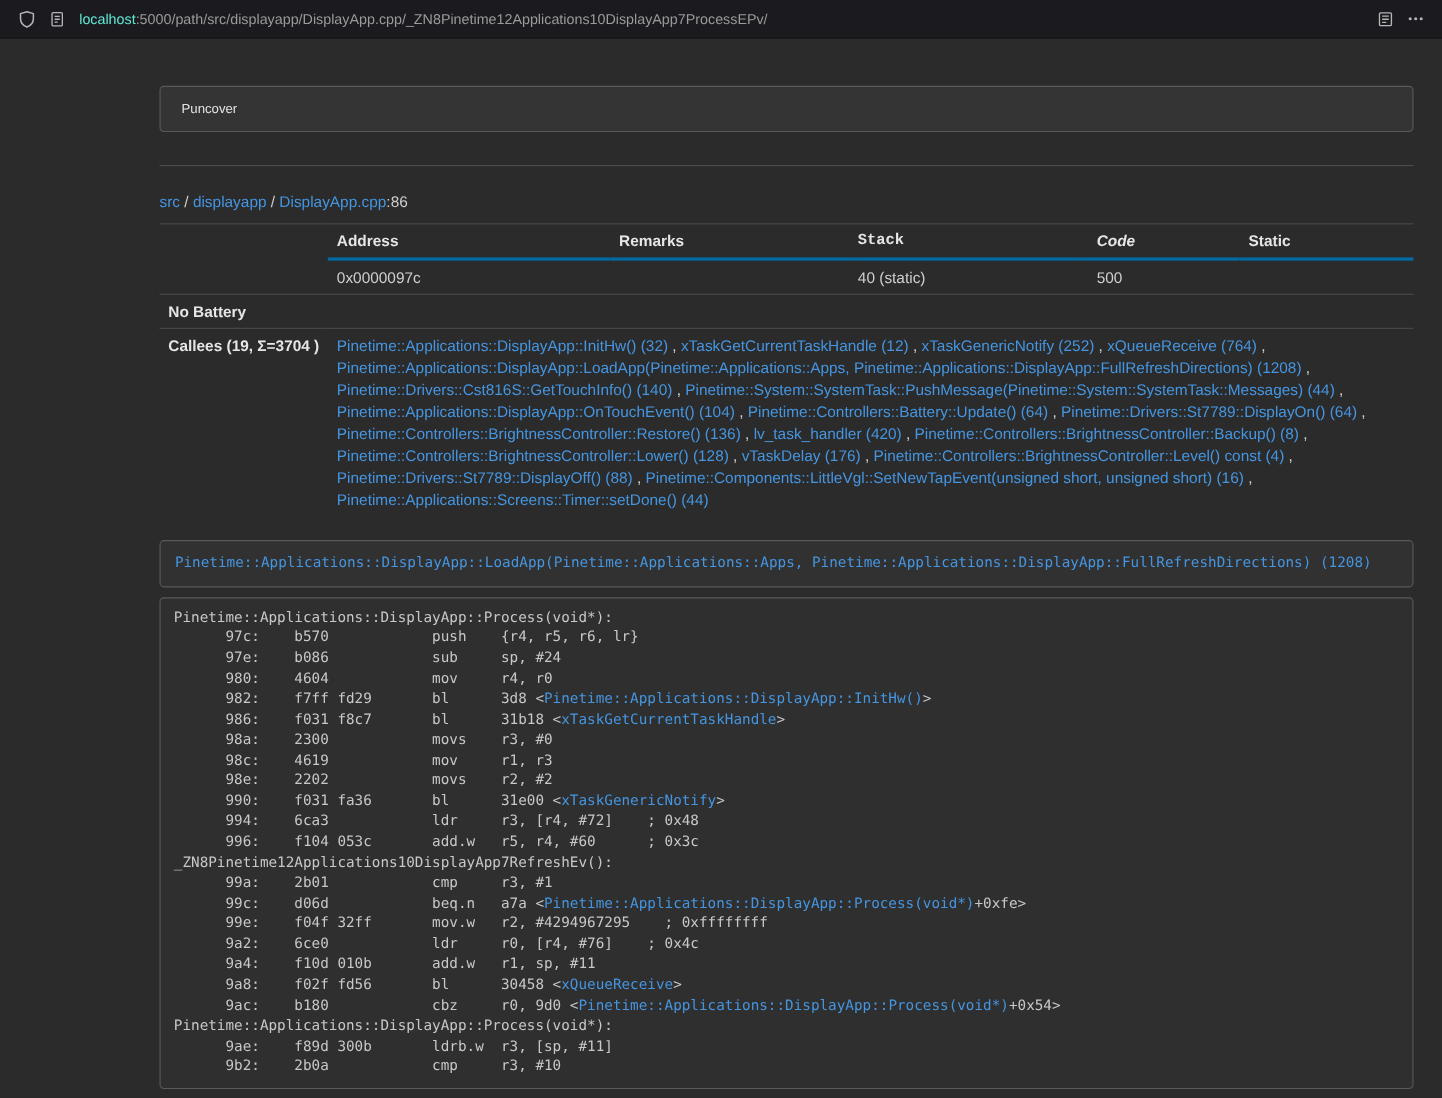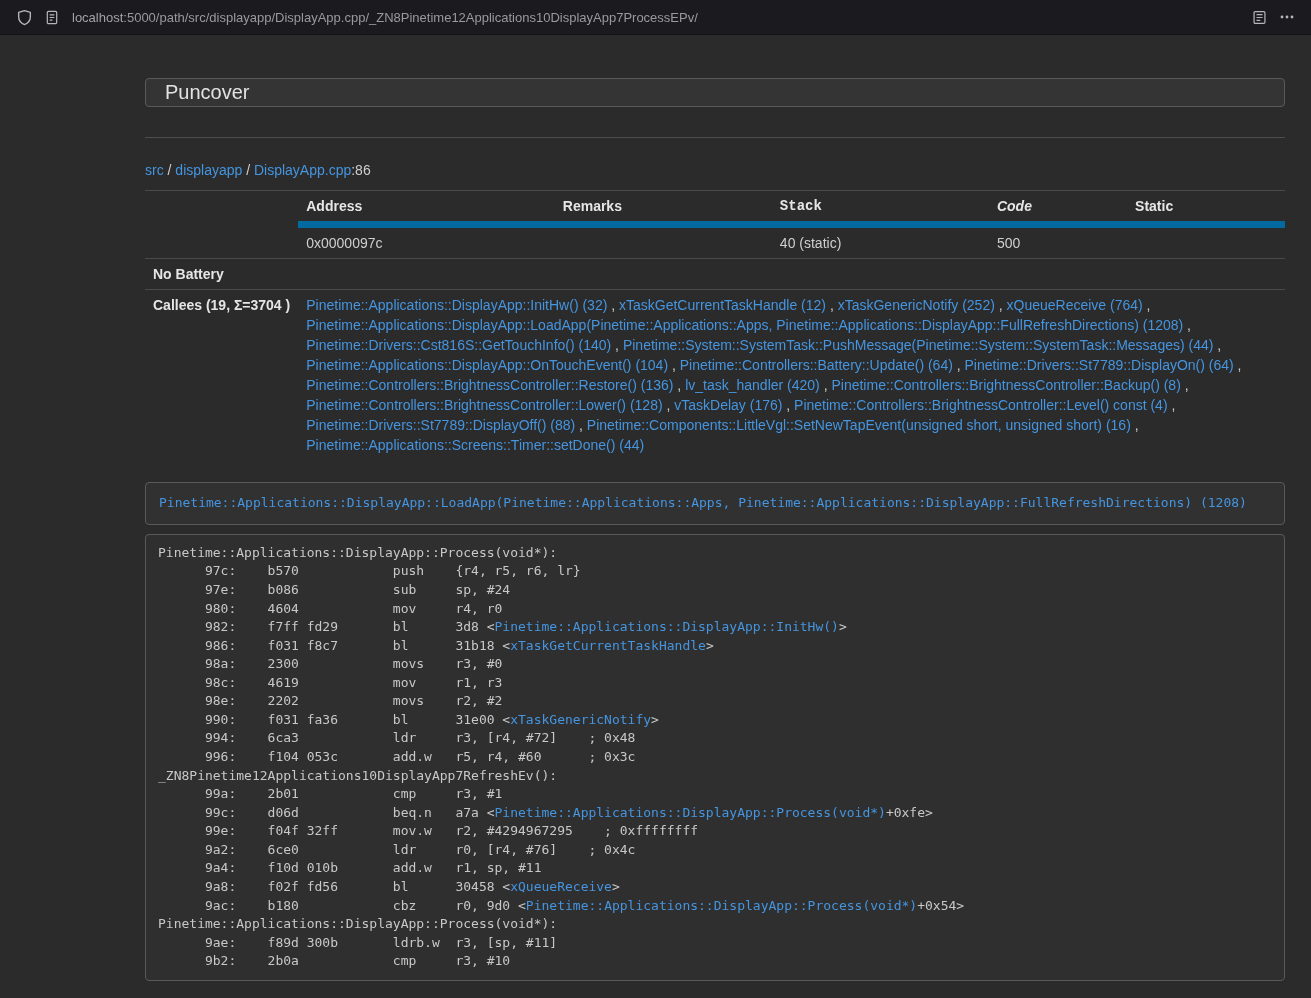--- a/index.html
+++ b/index.html
@@ -17,45 +17,45 @@
     padding: 0 10px; border-bottom: 1px solid #121214;
   }
   .tb-icon {
     display: inline-flex; align-items: center; justify-content: center;
     width: 28px; height: 28px; border-radius: 4px; flex: 0 0 auto; cursor: pointer;
   }
   .urlbar {
     flex: 1 1 auto; margin-left: 6px; font-size: 13px; color: #9a9a9c;
     white-space: nowrap; overflow: hidden;
   }
-  .url-host { color: #a3a3a3; }
+  .url-host { color: #5eead4; }
 
   
   .page { padding-top: 43px; color: #cfcfcf; font-size: 14px; }
   .main { margin-left: 145px; width: 1140px; }
 
   .title-panel {
     background: #343434; border: 1px solid #5a5a5a; border-radius: 4px;
-    padding: 2px 19px; font-size: 20px; color: #e2e2e2;
+    padding: 13px 19px; font-size: 12px; color: #e2e2e2;
   }
   hr.rule { border: none; border-top: 1px solid #4d4d4d; margin: 30px 0 0 0; }
 
   .breadcrumb { margin: 24px 0 12px 0; }
   .bc-sep, .bc-suffix { color: #cfcfcf; }
 
   table.fn { width: 100%; border-collapse: collapse; }
   .fn > tbody > tr > th, .fn > tbody > tr > td {
     border-top: 1px solid #4a4a4a; padding: 5px 8px; text-align: left;
     vertical-align: top; font-weight: normal; line-height: 20px;
   }
   .fn th.rowlabel { width: 145px; font-weight: bold; color: #e6e6e6; white-space: nowrap; }
   td.nested-cell { padding: 0 !important; }
   table.inner { width: 100%; border-collapse: collapse; }
   .inner th, .inner td { padding: 5px 8px; text-align: left; line-height: 20px; }
-  .inner th { font-weight: bold; color: #e6e6e6; border-bottom: 7px solid #0369a1; }
+  .inner th { font-weight: bold; color: #e6e6e6; border-bottom: 3px solid #0369a1; }
   .c-addr { width: 26%; } .c-rem { width: 22%; } .c-stack { width: 22%; font-family: Liberation Mono, monospace; }
   .c-code { width: 14%; font-style: italic; } .c-static { width: 16%; }
   .fn-icon svg { vertical-align: -3px; margin-right: 7px; }
 
   .symbol-box {
     margin-top: 22px; border: 1px solid #5a5a5a; border-radius: 4px;
     background: #313131; padding: 11px 13px;
     font-family: "DejaVu Sans Mono", monospace; font-size: 13px; line-height: 1.45;
   }
 

